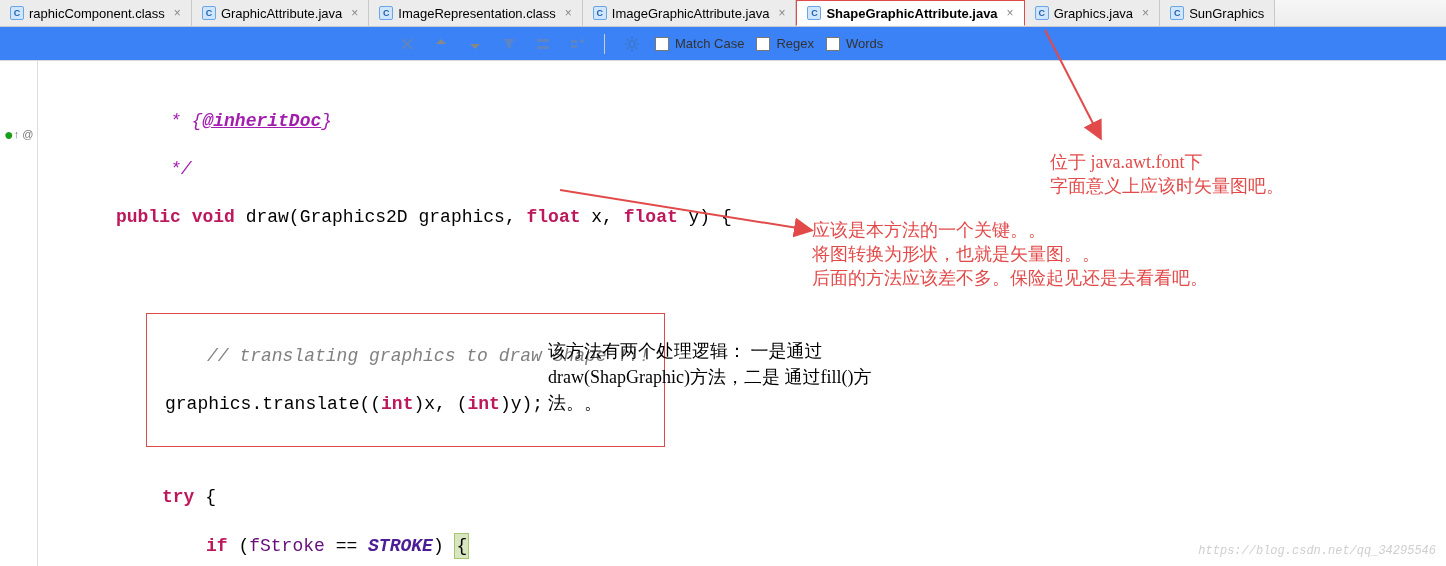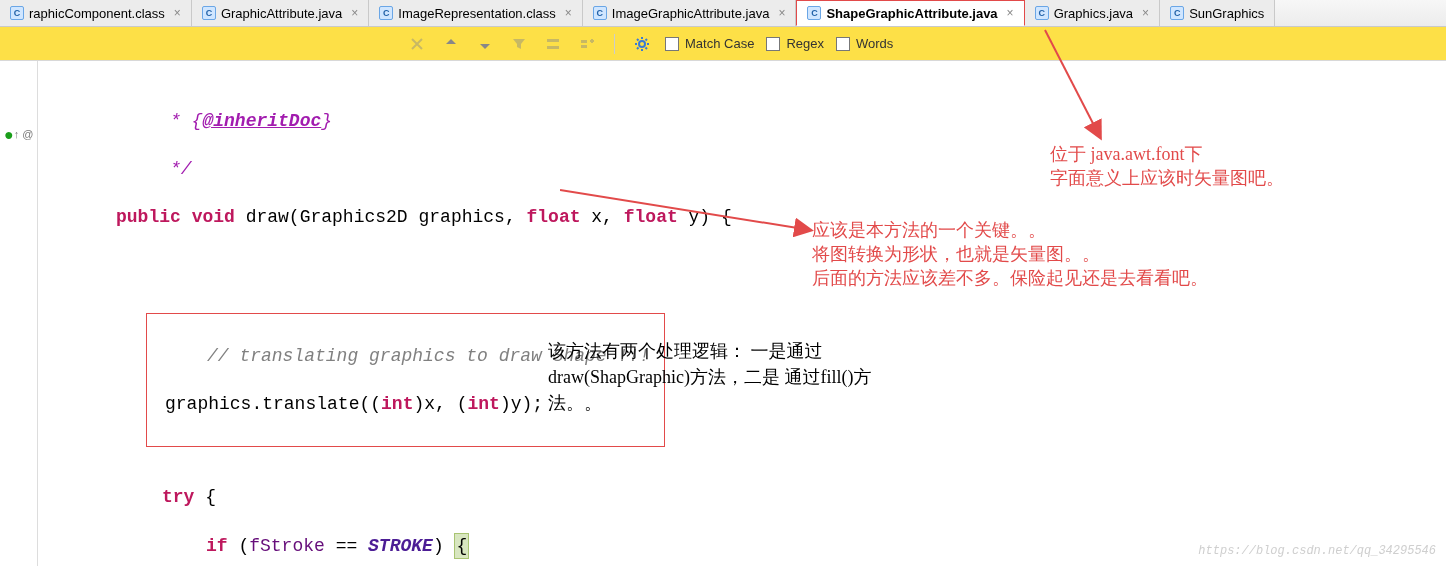--- a/index.html
+++ b/index.html
@@ -2,21 +2,21 @@
 <html><head>
 <meta charset="utf-8">
 <style>
   * { box-sizing: border-box; margin: 0; padding: 0; }
   body { font-family: "Segoe UI", Arial, sans-serif; font-size: 13px; background: #fff; width: 1446px; height: 566px; overflow: hidden; position: relative; }
   .tabs { display: flex; align-items: center; height: 27px; background: linear-gradient(#f7f7f7, #ececec); border-bottom: 1px solid #c9c9c9; }
   .tab { display: flex; align-items: center; gap: 5px; padding: 0 10px; height: 100%; border-right: 1px solid #c9c9c9; background: #ececec; cursor: pointer; white-space: nowrap; }
   .tab.active { background: #fff; border: 1px solid #e24a4a; border-bottom: 1px solid #fff; }
   .tab .cls-icon { width: 14px; height: 14px; background: #d0e6ff; border: 1px solid #6aa6e6; border-radius: 2px; font-size: 9px; color: #2262a8; display: flex; align-items: center; justify-content: center; font-weight: bold; }
   .tab .close { color: #888; font-size: 12px; margin-left: 4px; }
-  .toolbar { display: flex; align-items: center; height: 34px; padding: 0 14px; gap: 12px; border-bottom: 1px solid #d8d8d8; background: #fde047; }
+  .toolbar { display: flex; align-items: center; height: 34px; padding: 0 4px; gap: 12px; border-bottom: 1px solid #d8d8d8; background: #3b82f6; }
   .tool-btn { width: 22px; height: 22px; display: flex; align-items: center; justify-content: center; color: #888; cursor: pointer; }
   .tool-btn svg { width: 16px; height: 16px; }
   .tool-btn.dim { opacity: .45; }
   .divider { width: 1px; height: 20px; background: #ccc; margin: 0 4px; }
   .chk { display: flex; align-items: center; gap: 6px; color: #333; cursor: pointer; }
   .chk-box { width: 14px; height: 14px; border: 1px solid #777; background: #fff; }
   .gutter { position: absolute; left: 0; top: 61px; width: 38px; height: 100%; border-right: 1px solid #ddd; background: #fff; }
   .gutter-mark { position: absolute; left: 4px; top: 65px; font-size: 11px; color: #7a7a7a; }
   .gutter-mark .dot { color: #1a9e1a; font-size: 16px; vertical-align: -2px; }
   .code-area { position: absolute; left: 38px; top: 61px; right: 0; bottom: 0; font-family: Consolas, "Courier New", monospace; font-size: 18px; line-height: 24px; white-space: pre; }
@@ -154,21 +154,21 @@
 
 
 
 
 
 
 
 </div>
 </div>
 
-<div class="anno" style="left:1050px; top:142px;">
+<div class="anno" style="left:1050px; top:150px;">
   <div>位于 java.awt.font下</div>
   <div>字面意义上应该时矢量图吧。</div>
 </div>
 <div class="anno" style="left:812px; top:218px;">
   <div>应该是本方法的一个关键。。</div>
   <div>将图转换为形状，也就是矢量图。。</div>
   <div>后面的方法应该差不多。保险起见还是去看看吧。</div>
 </div>
 <div class="anno-black" style="left:548px; top:338px;">
   <div>该方法有两个处理逻辑：  一是通过</div>

